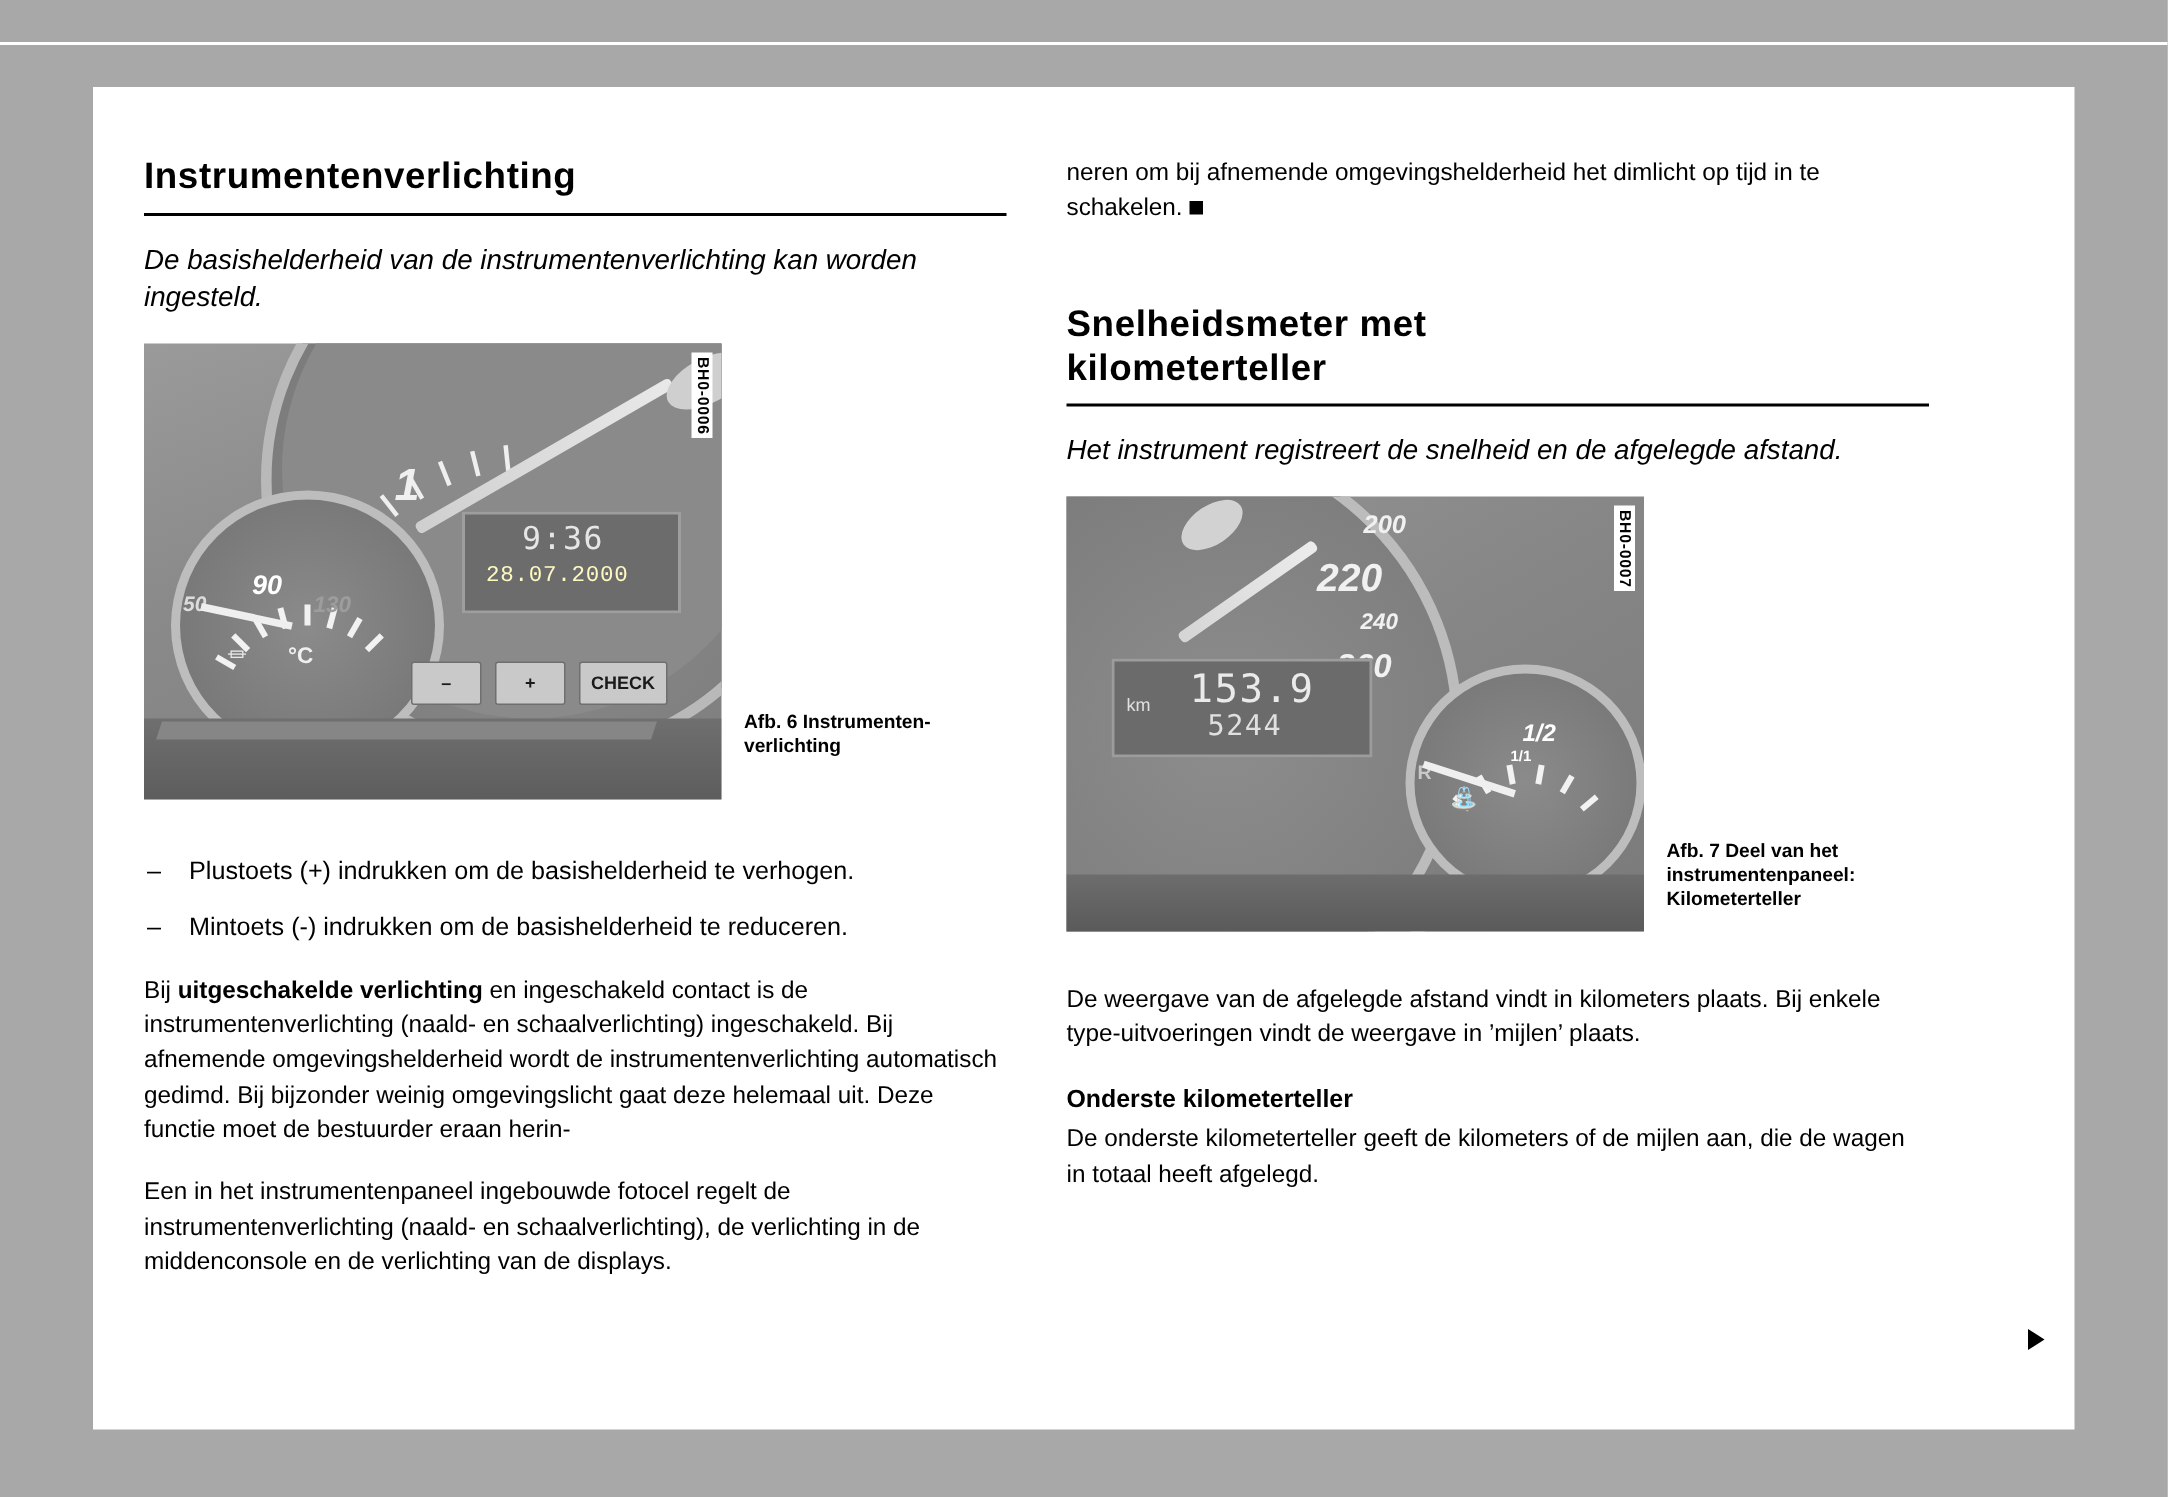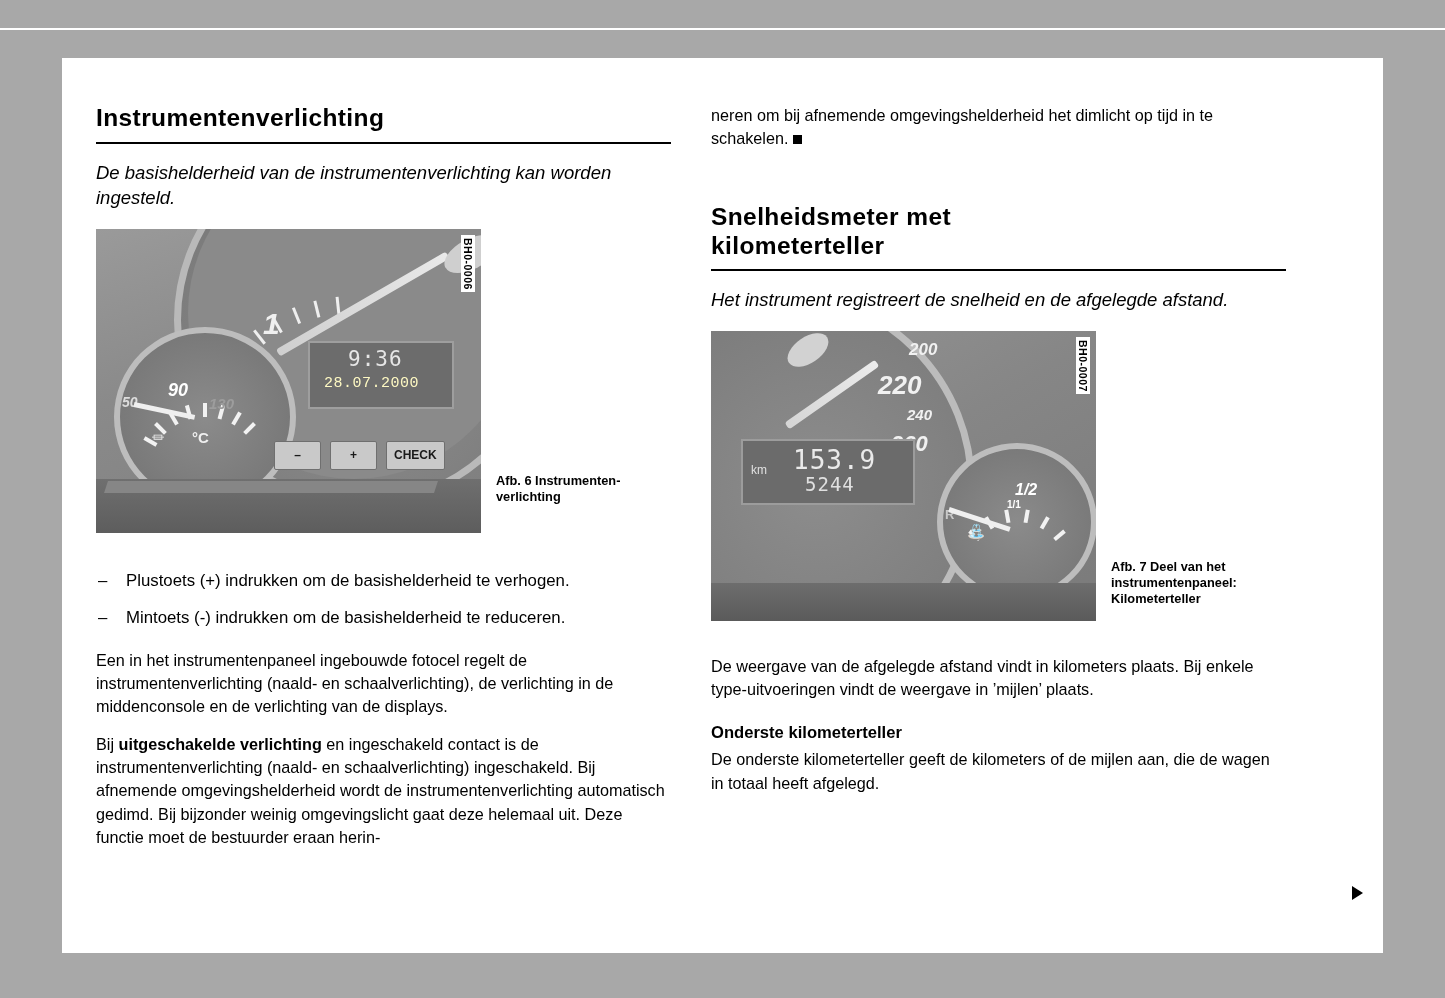--- a/index.html
+++ b/index.html
@@ -435,23 +435,23 @@
           <div>Afb. 6  Instrumenten-</div>
           <div>verlichting</div>
         </div>
       </div>
 
       <ul class="dashlist" style="margin-top:36px;">
         <li><span class="dash">–</span><span>Plustoets (+) indrukken om de basishelderheid te verhogen.</span></li>
         <li><span class="dash">–</span><span>Mintoets (-) indrukken om de basishelderheid te reduceren.</span></li>
       </ul>
 
+      <p class="body"><span>Bij </span><span class="bold">uitgeschakelde verlichting</span><span> en ingeschakeld contact is de instrumentenverlichting (naald- en schaalverlichting) ingeschakeld. Bij afnemende omgevingshelderheid wordt de instrumentenverlichting automatisch gedimd. Bij bijzonder weinig omgevingslicht gaat deze helemaal uit. Deze functie moet de bestuurder eraan herin-</span></p>
+
       <p class="body" style="margin-top:18px;">Een in het instrumentenpaneel ingebouwde fotocel regelt de instrumentenverlichting (naald- en schaalverlichting), de verlichting in de middenconsole en de verlichting van de displays.</p>
-
-      <p class="body"><span>Bij </span><span class="bold">uitgeschakelde verlichting</span><span> en ingeschakeld contact is de instrumentenverlichting (naald- en schaalverlichting) ingeschakeld. Bij afnemende omgevingshelderheid wordt de instrumentenverlichting automatisch gedimd. Bij bijzonder weinig omgevingslicht gaat deze helemaal uit. Deze functie moet de bestuurder eraan herin-</span></p>
 
     </div>
 
     <div class="col col-right">
 
       <p class="body" style="margin-bottom:52px;"><span>neren om bij afnemende omgevingshelderheid het dimlicht op tijd in te schakelen.</span><span class="endmark"></span></p>
 
       <h1 class="section-title">
         <span>Snelheidsmeter met</span><br>
         <span>kilometerteller</span>

